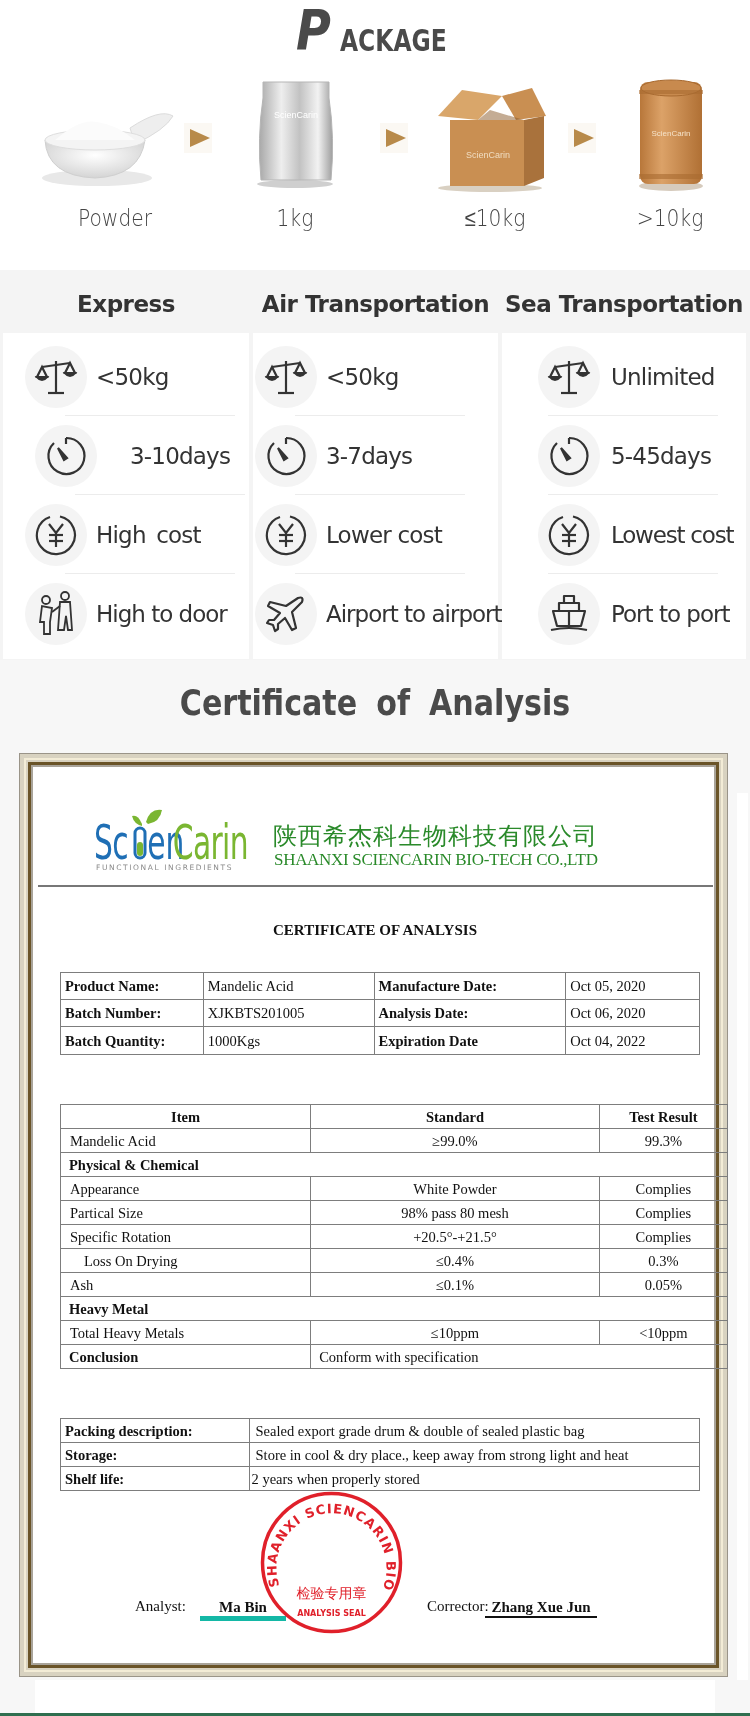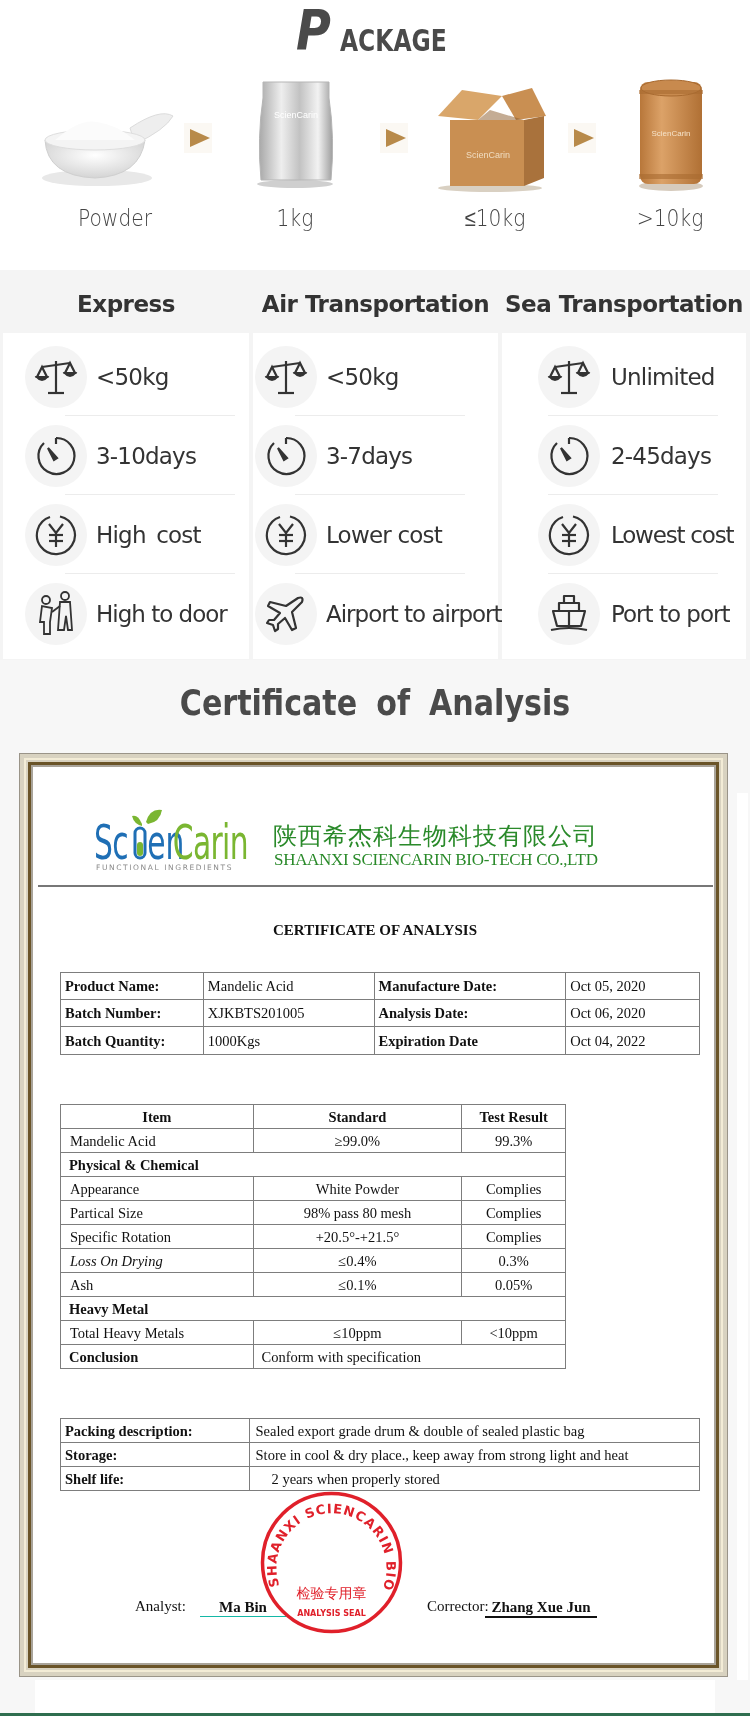--- a/index.html
+++ b/index.html
@@ -127,21 +127,21 @@
           <line x1="8" y1="12" x2="36" y2="8"></line>
           <path d="M8 12 L3 22 L13 22 Z"></path>
           <path d="M3 22 Q8 28 13 22 Z" fill="#333"></path>
           <path d="M36 8 L31 18 L41 18 Z"></path>
           <path d="M31 18 Q36 24 41 18 Z" fill="#333"></path>
         </svg>
       </div>
     <span class="txt">&lt;50kg</span>
     <div class="line" style="width:170px;"></div>
   </div>
-  <div class="trow" style="left:22px;top:141px;width:224px;">
+  <div class="trow" style="left:32px;top:141px;width:224px;gap:24px;">
     <div class="circ">
         <svg width="44" height="44" viewBox="0 0 44 44" fill="none" stroke="#333" stroke-width="2.2">
           <path d="M22 4 A18 18 0 1 1 10 9"></path>
           <line x1="22" y1="4" x2="22" y2="10"></line>
           <path d="M14 14 L23 24 L20 26 Z" fill="#333"></path>
         </svg>
       </div>
     <span class="txt">3-10days</span>
     <div class="line" style="width:170px;"></div>
   </div>
@@ -241,21 +241,21 @@
     <div class="line" style="left:10px;width:170px;"></div>
   </div>
   <div class="trow" style="left:36px;top:141px;width:208px;">
     <div class="circ">
         <svg width="44" height="44" viewBox="0 0 44 44" fill="none" stroke="#333" stroke-width="2.2">
           <path d="M22 4 A18 18 0 1 1 10 9"></path>
           <line x1="22" y1="4" x2="22" y2="10"></line>
           <path d="M14 14 L23 24 L20 26 Z" fill="#333"></path>
         </svg>
       </div>
-    <span class="txt" style="margin-left:11px;">2-45days</span>
+    <span class="txt" style="margin-left:11px;">5-45days</span>
     <div class="line" style="left:10px;width:170px;"></div>
   </div>
   <div class="trow" style="left:36px;top:220px;width:208px;">
     <div class="circ">
         <svg width="44" height="44" viewBox="0 0 44 44" fill="none" stroke="#333" stroke-width="2.2">
           <path d="M26 3.5 A19 19 0 1 1 16 4"></path>
           <path d="M15 11 L22 20 L29 11"></path>
           <line x1="22" y1="20" x2="22" y2="34"></line>
           <line x1="15" y1="22" x2="29" y2="22"></line>
           <line x1="15" y1="28" x2="29" y2="28"></line>
@@ -330,21 +330,21 @@
   </tr>
   <tr style="height:28px;">
     <td class="b">Batch Quantity:</td>
     <td>1000Kgs</td>
     <td class="b">Expiration Date</td>
     <td>Oct 04, 2022</td>
   </tr>
 </tbody>
   </table>
 
-<table class="ct" style="left:60px;top:1104px;width:506px;">
+<table class="ct" style="left:60px;top:1104px;width:668px;">
   <colgroup>
       <col style="width:240px">
       <col style="width:277px">
       <col style="width:123px">
     </colgroup>
   <tbody>
       <tr>
     <th>Item</th>
     <th>Standard</th>
     <th>Test Result</th>
@@ -366,21 +366,21 @@
     <td style="padding-left:9px;">Partical Size</td>
     <td class="c">98% pass 80 mesh</td>
     <td class="c">Complies</td>
   </tr>
   <tr>
     <td style="padding-left:9px;">Specific Rotation</td>
     <td class="c">+20.5°-+21.5°</td>
     <td class="c">Complies</td>
   </tr>
   <tr>
-    <td style="padding-left:9px;font-style:italic;">Loss On Drying</td>
+    <td style="padding-left:23px;">Loss On Drying</td>
     <td class="c">≤0.4%</td>
     <td class="c">0.3%</td>
   </tr>
   <tr>
     <td style="padding-left:9px;">Ash</td>
     <td class="c">≤0.1%</td>
     <td class="c">0.05%</td>
   </tr>
   <tr>
     <td colspan="3" class="b" style="padding-left:8px;">Heavy Metal</td>
@@ -406,27 +406,27 @@
       <tr>
     <td class="b">Packing description:</td>
     <td style="padding-left:6px;">Sealed export grade drum &amp; double of sealed plastic bag</td>
   </tr>
   <tr>
     <td class="b">Storage:</td>
     <td style="padding-left:6px;">Store in cool &amp; dry place., keep away from strong light and heat</td>
   </tr>
   <tr>
     <td class="b">Shelf life:</td>
-    <td style="padding-left:22px;">2 years when properly stored</td>
+    <td style="padding-left:2px;">2 years when properly stored</td>
   </tr>
 </tbody>
   </table>
 
 <div class="abs serif" style="left:135px;top:1598px;font-size:15px;">Analyst:</div>
-<div class="abs serif" style="left:200px;top:1598px;width:86px;text-align:center;font-size:15px;font-weight:bold;border-bottom:1px solid #14b8a6;line-height:18px;">Ma Bin</div>
+<div class="abs serif" style="left:200px;top:1598px;width:86px;text-align:center;font-size:15px;font-weight:bold;border-bottom:5px solid #14b8a6;line-height:18px;">Ma Bin</div>
 <div class="abs serif" style="left:409px;top:1598px;font-size:15px;margin-left:18px;">Corrector:</div>
 <div class="abs serif" style="left:485px;top:1598px;width:112px;text-align:center;font-size:15px;font-weight:bold;border-bottom:2px solid #111;line-height:18px;">Zhang Xue Jun</div>
 
 <div class="abs" style="left:259px;top:1490px;width:145px;height:145px;">
   <svg width="145" height="145" viewBox="0 0 145 145">
     <defs>
       <path id="sealArc" d="M 22 100 A 55 55 0 1 1 123 100"></path>
     </defs>
     <circle cx="72.5" cy="72.5" r="69" fill="none" stroke="#e0202a" stroke-width="3.5"></circle>
     <text font-size="13" fill="#e0202a" font-family="DejaVu Sans, sans-serif" font-weight="bold" letter-spacing="1">

